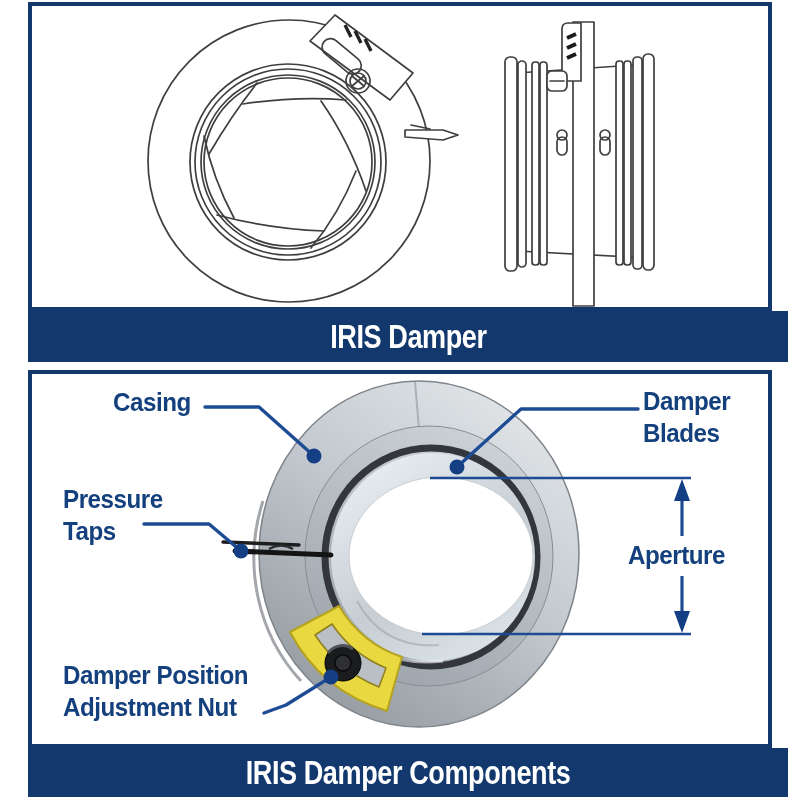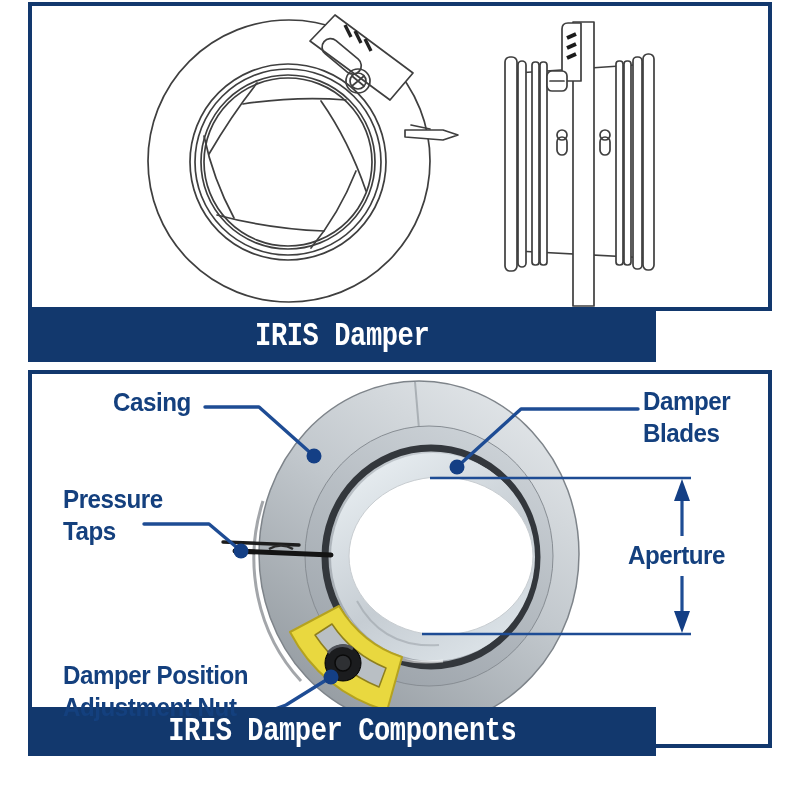--- a/index.html
+++ b/index.html
@@ -3,24 +3,24 @@
 <meta charset="utf-8">
 <style>
   html,body{margin:0;padding:0;background:#ffffff;}
   .page{position:relative;width:800px;height:800px;background:#fff;overflow:hidden;
         font-family:"Liberation Sans",sans-serif;}
   .panel{position:absolute;left:28px;width:744px;background:#fff;
          border:4px solid var(--navy-bar);box-sizing:border-box;}
   .panel-top{top:2px;height:309px;}
   .panel-bottom{top:370px;height:378px;}
   .panel svg{position:absolute;left:0;top:0;width:736px;height:100%;}
-  .caption-bar{position:absolute;left:28px;width:628px;background:var(--navy-bar);
-               display:flex;align-items:center;justify-content:center;font-family:Liberation Mono, monospace;}
+  .caption-bar{position:absolute;left:28px;width:760px;background:var(--navy-bar);
+               display:flex;align-items:center;justify-content:center;}
   .caption-bar-top{top:311px;height:51px;}
-  .caption-bar-bottom{top:707px;height:49px;align-items:center;}
+  .caption-bar-bottom{top:748px;height:49px;align-items:center;}
   .caption-text{color:#ffffff;font-weight:700;font-size:33px;letter-spacing:-0.5px;
                 transform:scaleX(0.82);white-space:nowrap;}
   .label{position:absolute;color:var(--label-text);font-weight:700;font-size:26px;
          letter-spacing:-0.5px;line-height:1.22;transform:scaleX(0.93);
          transform-origin:left top;z-index:5;}
   .lbl-casing{left:113px;top:387px;width:120px;}
   .lbl-blades{left:643px;top:386px;width:112px;}
   .lbl-taps{left:63px;top:484px;width:122px;}
   .lbl-nut{left:63px;top:660px;width:212px;}
   .lbl-aperture{left:628px;top:540px;width:130px;white-space:nowrap;}

